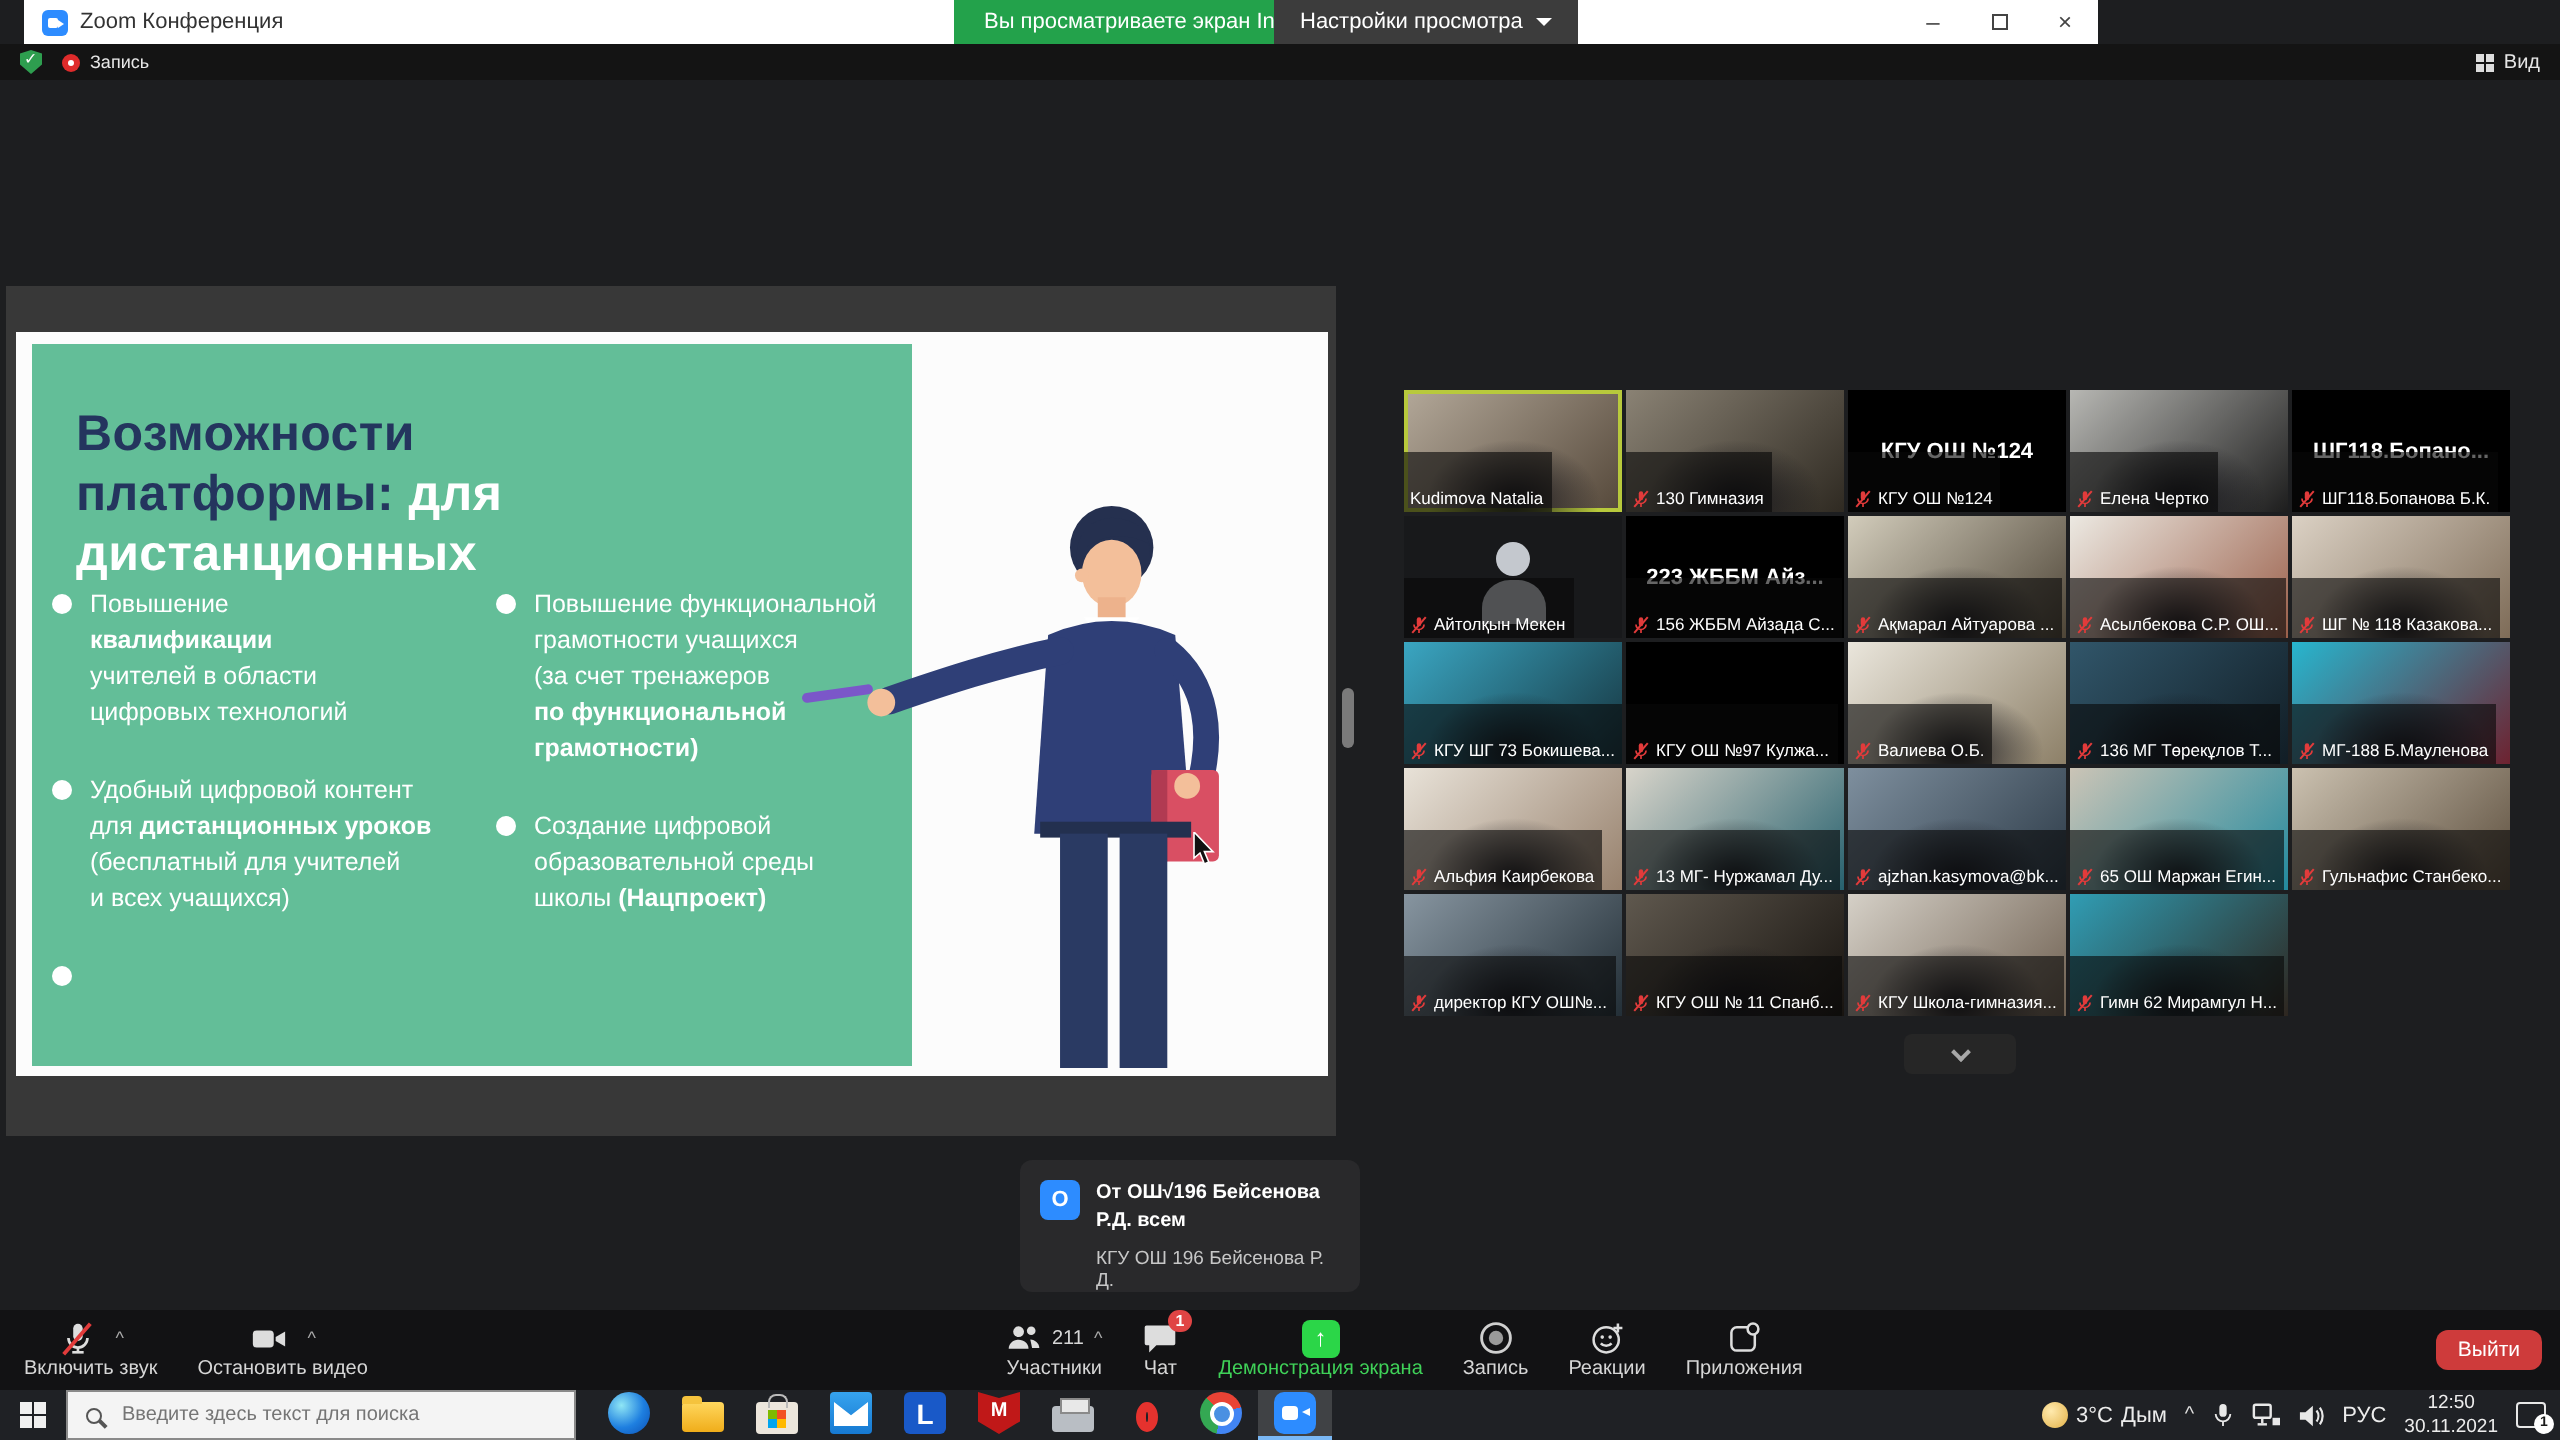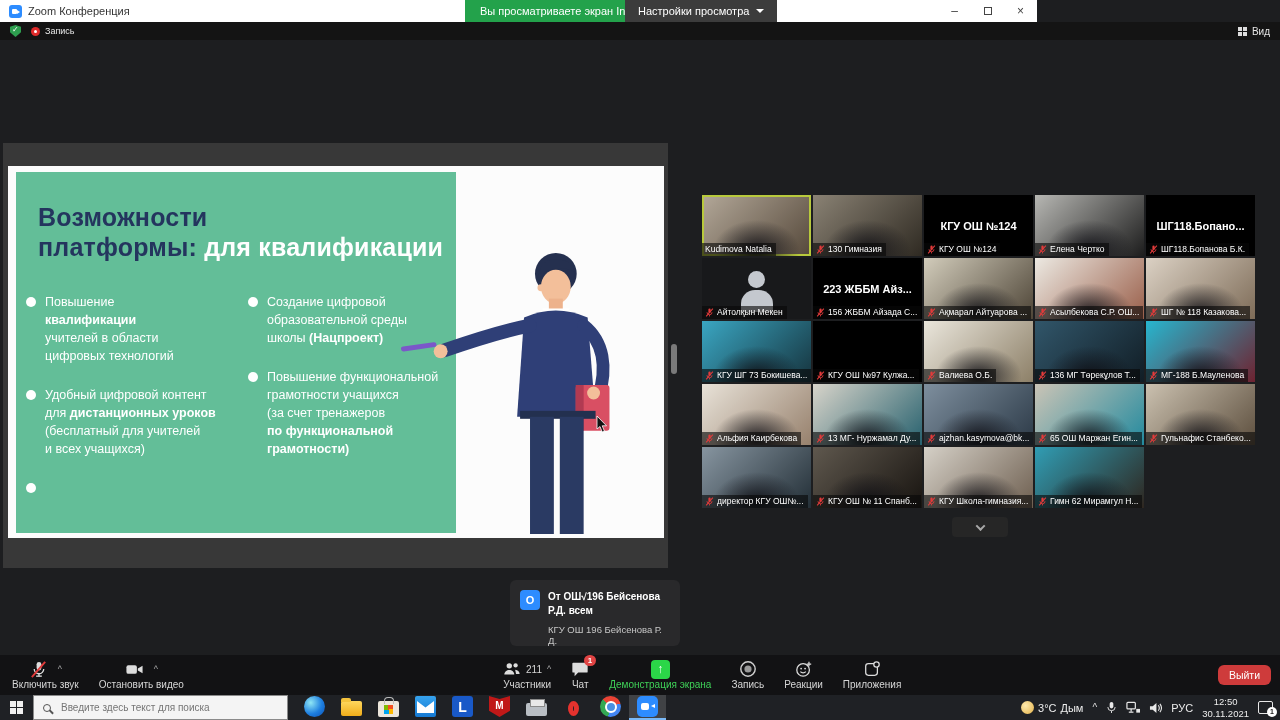--- a/index.html
+++ b/index.html
@@ -1,21 +1,21 @@
 <!DOCTYPE html>
 <html><head>
 <meta charset="utf-8">
 <style>
   *{box-sizing:border-box}
   html,body{margin:0;padding:0}
   body{width:1280px;height:720px;position:relative;overflow:hidden;background:#1d1e20;
        font-family:"Liberation Sans",sans-serif;color:#ddd}
 
   
-  .titlebar{position:absolute;left:0;top:0;width:1037px;height:22px;background:#fff;display:flex;align-items:center}
+  .titlebar{position:absolute;left:12px;top:0;width:1037px;height:22px;background:#fff;display:flex;align-items:center}
   .app-icon{width:13px;height:13px;background:#2d8cff;border-radius:3px;margin:0 6px 0 9px;position:relative;flex:none}
   .app-icon::after{content:"";position:absolute;left:3px;top:4px;width:5px;height:5px;background:#fff;border-radius:1px}
   .app-icon::before{content:"";position:absolute;right:2px;top:5px;border-left:3px solid #fff;border-top:2px solid transparent;border-bottom:2px solid transparent}
   .app-title{font-size:11px;color:#333}
   .banner{position:absolute;left:465px;top:0;height:22px;background:#23a24b;color:#fff;font-size:11px;display:flex;align-items:center;padding:0 15px;white-space:nowrap}
   .view-settings{position:absolute;left:625px;top:0;height:22px;background:#3c3c3c;color:#fff;font-size:11px;display:flex;align-items:center;gap:7px;padding:0 13px;white-space:nowrap;cursor:pointer}
   .caret-down{width:0;height:0;border-left:4px solid transparent;border-right:4px solid transparent;border-top:4px solid #fff}
   .win-controls{position:absolute;right:0;top:0;height:22px;display:flex}
   .win-btn{width:33px;height:22px;display:flex;align-items:center;justify-content:center;color:#444;font-size:12px}
   .max-glyph{width:8px;height:8px;border:1px solid #444}
@@ -51,21 +51,21 @@
 
   
   .pgrid{position:absolute;left:702px;top:195px;width:553px;display:grid;grid-template-columns:repeat(5,1fr);gap:2px}
   .tile{height:61px;position:relative;overflow:hidden;background:#000;cursor:pointer}
   .tile.active{box-shadow:inset 0 0 0 2px #b8c93c}
   .vignette{position:absolute;inset:0;background:radial-gradient(ellipse 55% 68% at 50% 90%,rgba(14,14,20,.88),rgba(14,14,20,0) 72%)}
   .center-name{position:absolute;inset:0;display:flex;align-items:center;justify-content:center;color:#fff;font-weight:bold;font-size:11px;text-align:center;padding:0 6px}
   .avatar-sil{position:absolute;inset:0;background:#18191b}
   .avatar-sil::before{content:"";position:absolute;left:50%;top:13px;width:17px;height:17px;margin-left:-8.5px;border-radius:50%;background:#c4c8ce}
   .avatar-sil::after{content:"";position:absolute;left:50%;top:32px;width:32px;height:22px;margin-left:-16px;border-radius:14px 14px 0 0;background:#c4c8ce}
-  .labelbar{position:absolute;left:0;bottom:0;max-width:100%;display:flex;align-items:flex-end;gap:3px;background:rgba(8,8,8,.62);padding:1px 4px 2px 3px;font-size:8.5px;color:#fff;white-space:nowrap;overflow:hidden}
+  .labelbar{position:absolute;left:0;bottom:0;max-width:100%;display:flex;align-items:flex-end;gap:3px;background:rgba(8,8,8,.62);padding:18px 4px 2px 3px;font-size:8.5px;color:#fff;white-space:nowrap;overflow:hidden}
   .labelbar svg{flex:none}
   .collapse-btn{position:absolute;left:952px;top:517px;width:56px;height:20px;background:#262626;border-radius:4px;display:flex;align-items:center;justify-content:center;cursor:pointer}
   .chev-down{width:7px;height:7px;border-left:2px solid #a8a8a8;border-bottom:2px solid #a8a8a8;transform:rotate(-45deg) translate(1px,-1px)}
 
   
   .chat-popup{position:absolute;left:510px;top:580px;width:170px;height:66px;background:#29292b;border-radius:6px;padding:10px 10px;display:flex;gap:8px;cursor:pointer}
   .chat-avatar{width:20px;height:20px;background:#2d8cff;border-radius:4px;color:#fff;font-size:11px;font-weight:bold;display:flex;align-items:center;justify-content:center;flex:none}
   .chat-title{font-size:10px;font-weight:bold;color:#fff;line-height:1.35}
   .chat-body{font-size:9.5px;color:#c7c7c7;margin-top:7px}
 
@@ -160,21 +160,21 @@
     <span>Вид</span>
   </div>
 </div>
 
 <div class="share-backdrop"></div>
 <div class="slide-canvas"></div>
 <div class="slide-green">
   <div class="slide-title">
     <span class="t-dark">Возможности</span><br>
     <span class="t-dark">платформы:</span>
-    <span class="t-light">для квалификации</span>
+    <span class="t-light">для дистанционных</span>
   </div>
   <div class="bul-col col1" id="leftBullets">
       <div class="bullet">
         <span class="dot"></span>
         <p><span>Повышение
 </span><span class="b">квалификации</span><span>
 учителей в области
 цифровых технологий</span></p>
       </div>
       <div class="bullet">
@@ -185,31 +185,31 @@
 и всех учащихся)</span></p>
       </div>
       <div class="bullet">
         <span class="dot"></span>
         <p></p>
       </div>
     </div>
   <div class="bul-col col2" id="rightBullets">
       <div class="bullet">
         <span class="dot"></span>
-        <p><span>Создание цифровой
-образовательной среды
-школы </span><span class="b">(Нацпроект)</span></p>
-      </div>
-      <div class="bullet">
-        <span class="dot"></span>
         <p><span>Повышение функциональной
 грамотности учащихся
 (за счет тренажеров
 </span><span class="b">по функциональной
 грамотности)</span></p>
+      </div>
+      <div class="bullet">
+        <span class="dot"></span>
+        <p><span>Создание цифровой
+образовательной среды
+школы </span><span class="b">(Нацпроект)</span></p>
       </div>
     </div>
 </div>
 
 <svg class="man-svg" width="250" height="288" viewBox="0 0 250 290">
   <circle cx="148" cy="28" r="21" fill="#25304f"></circle>
   <ellipse cx="148" cy="41" rx="15" ry="17" fill="#f3bf9a"></ellipse>
   <path d="M130 36 Q130 14 148 13 Q168 14 167 32 L167 26 Q150 18 136 27 Z" fill="#25304f"></path>
   <circle cx="133" cy="42" r="3.5" fill="#f3bf9a"></circle>
   <rect x="141" y="53" width="14" height="12" fill="#edb28c"></rect>

